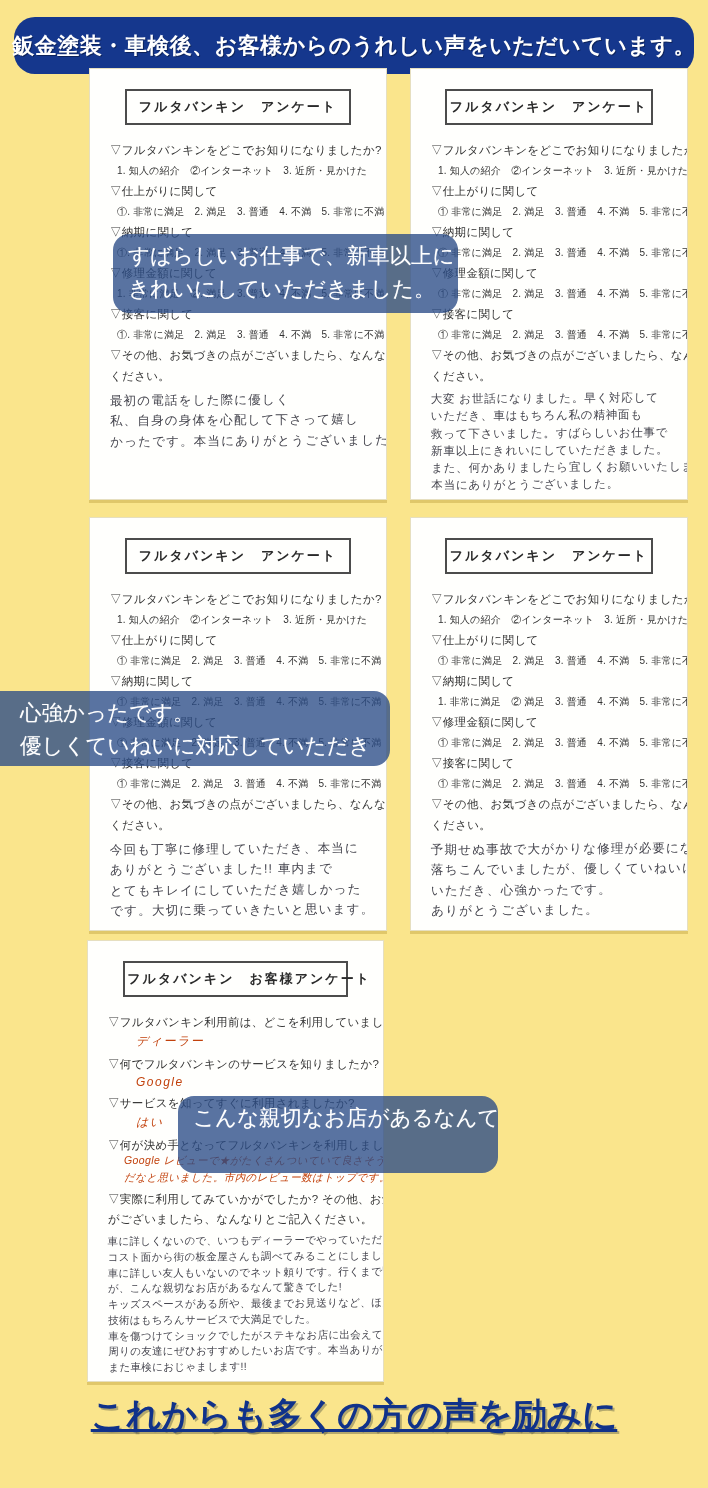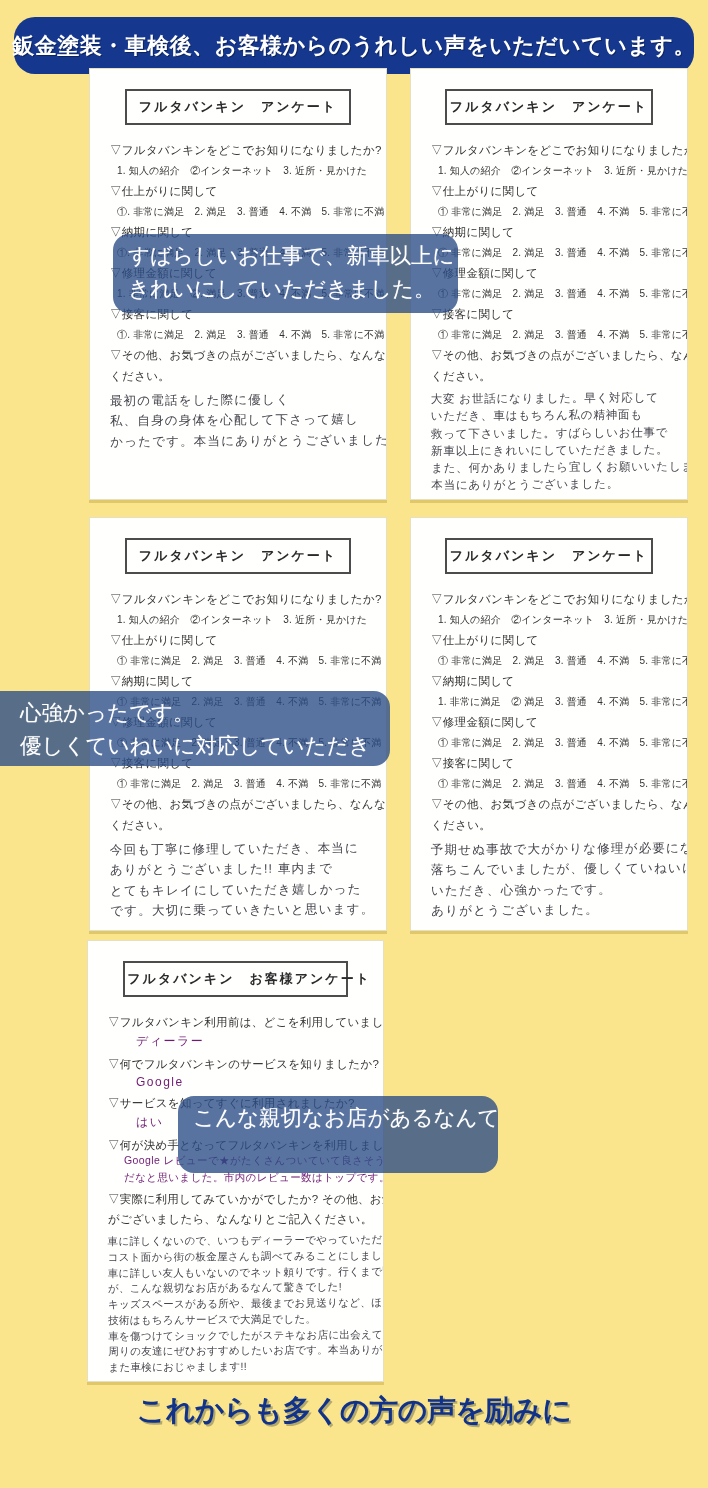--- a/index.html
+++ b/index.html
@@ -42,42 +42,42 @@
   }
   .hw-block { margin-top:8px; transform:rotate(-0.4deg); }
   .hw {
     font-size:12.5px; color:#45454e; line-height:1.62;
     letter-spacing:1.2px; white-space:nowrap;
   }
   .hw-tight .hw { font-size:11.5px; line-height:1.5; letter-spacing:0.8px; }
   
   .c5 .q { margin-top:9px; }
   .hw-ans {
-    font-size:12px; color:#701a75; margin:5px 0 7px 28px;
-    letter-spacing:1.5px; white-space:nowrap;
+    font-size:12px; color:#c2410c; margin:5px 0 7px 28px;
+    letter-spacing:1.5px; white-space:nowrap;font-style:italic;
   }
   .hw-ans.small { font-size:10.5px; margin:3px 0 1px 16px; letter-spacing:0.4px; }
   .c5 .hw { font-size:10.5px; line-height:1.5; letter-spacing:0.3px; }
   
   .overlay {
     position:absolute; z-index:10;
     background:rgba(42,76,135,0.78); border-radius:16px;
     color:#ffffff; padding:6px 15px; white-space:nowrap;
   }
   .overlay .ol-line {
     font-size:21.5px; line-height:33px; font-weight:normal;
     text-shadow:0 0 1px rgba(255,255,255,0.4);
   }
   
   .footer {
     position:absolute; left:0; top:1392px; width:708px; text-align:center;
     color:#10328A; font-weight:bold; line-height:1.3;
     text-shadow:2px 2px 0 rgba(95,95,70,0.45);
   }
-  .footer .f-line { font-size:29px; letter-spacing:-0.5px; white-space:nowrap; }
+  .footer .f-line { font-size:35px; letter-spacing:-0.5px; white-space:nowrap;text-decoration:underline; }
 </style>
 </head>
 <body>
 
 <div class="page">
 
   <div class="banner">
     <span class="banner-text">鈑金塗装・車検後、お客様からのうれしい声をいただいています。</span>
   </div>
 

